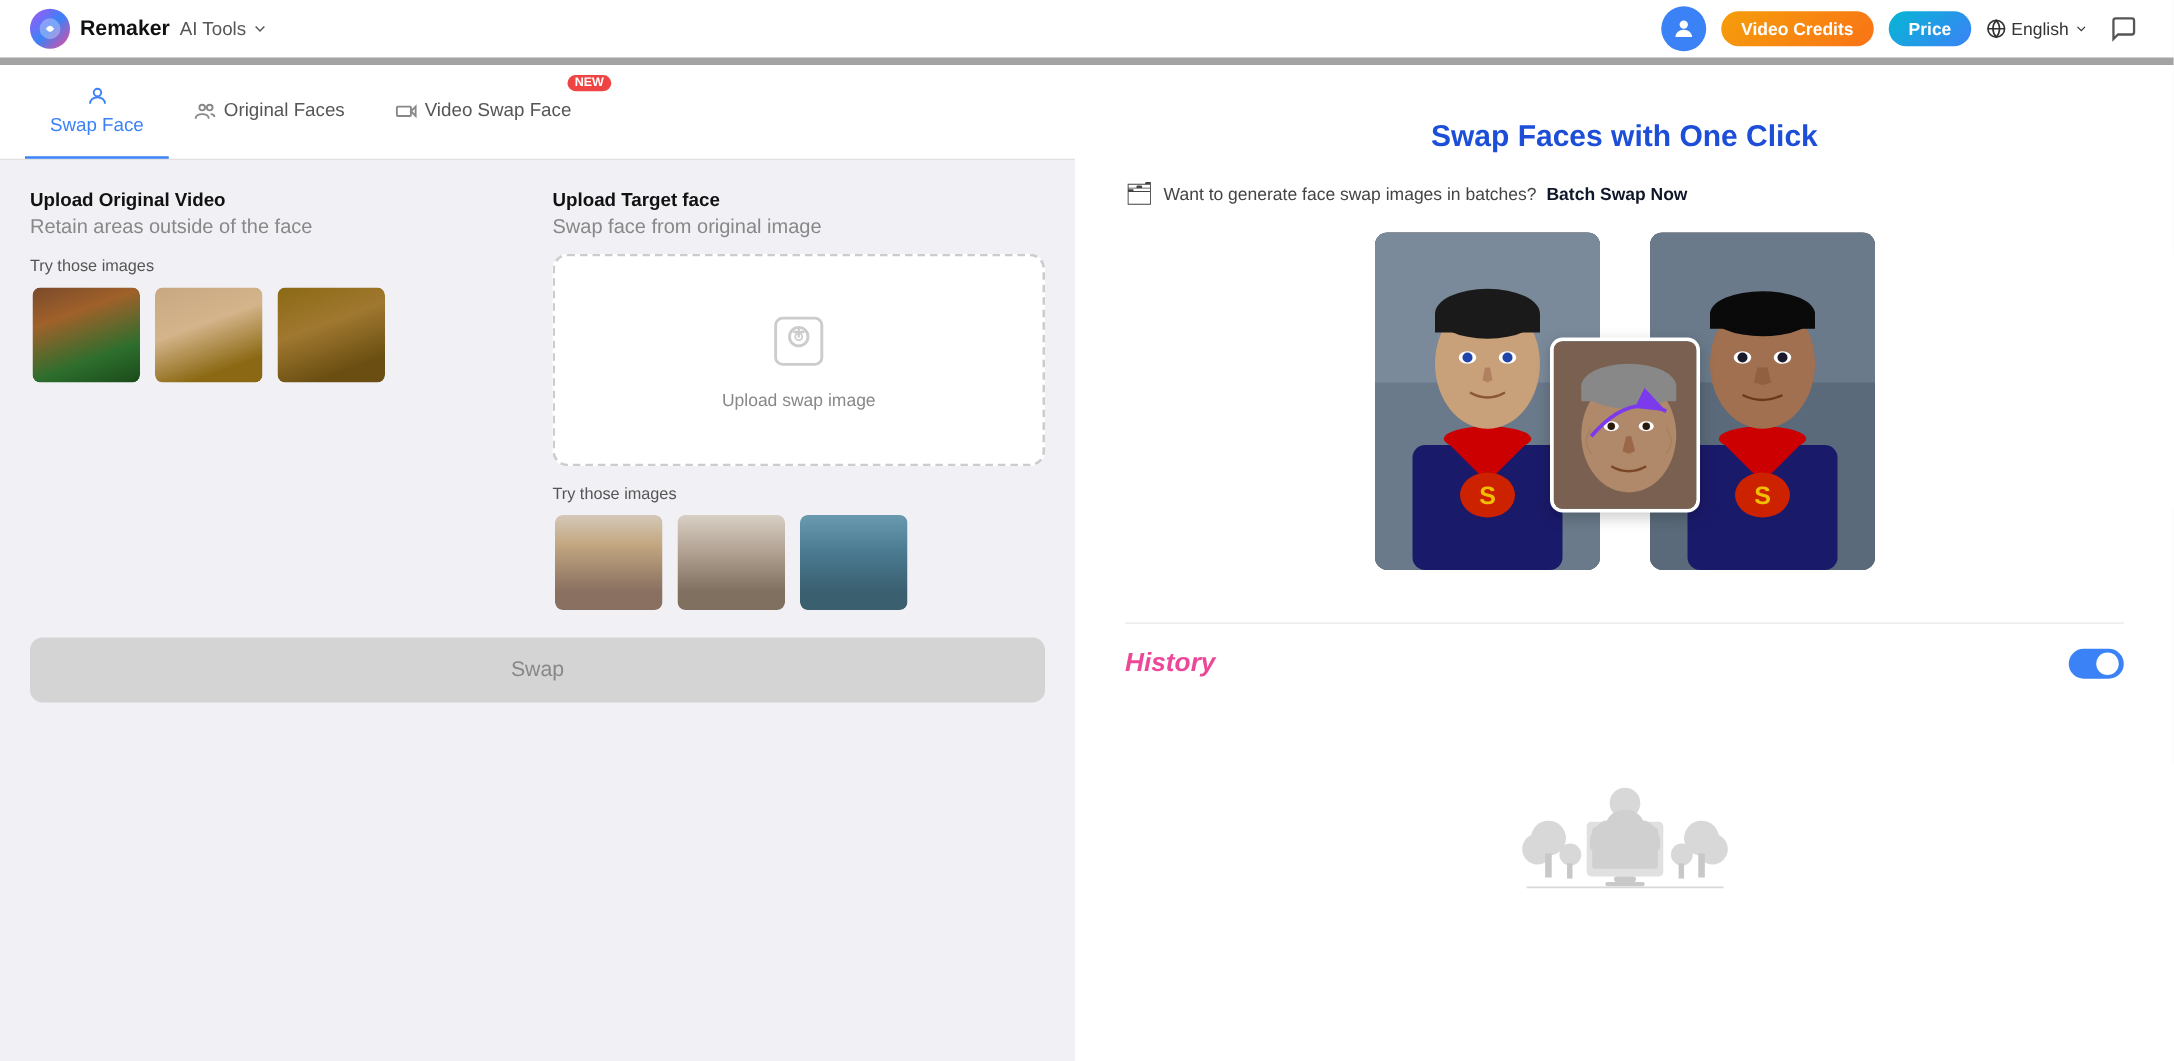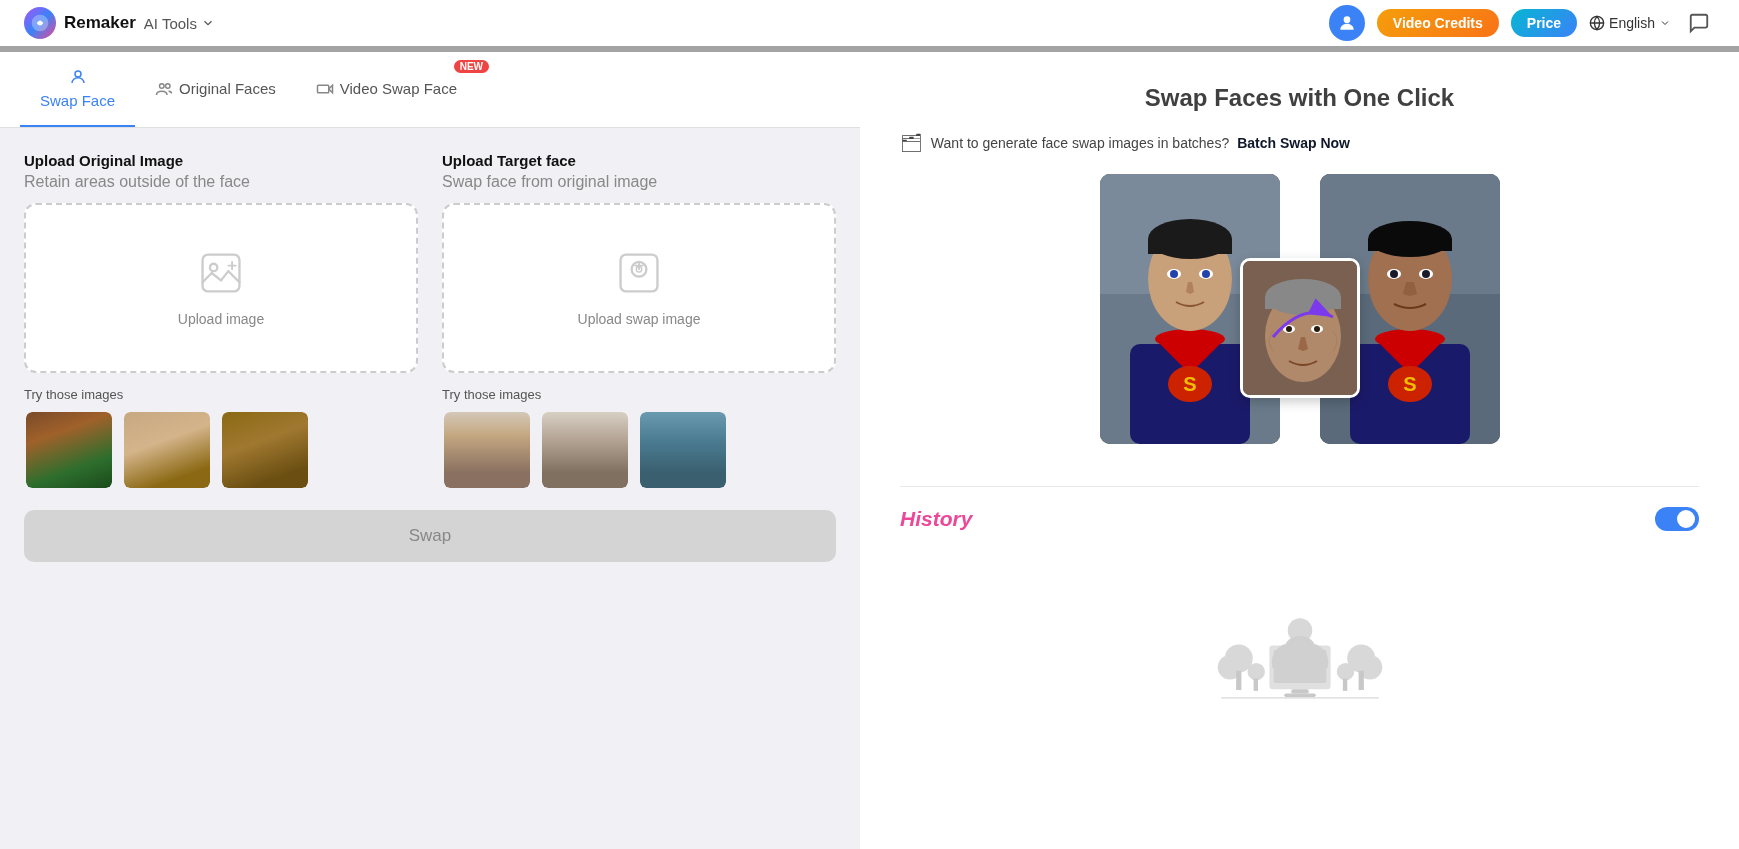--- a/index.html
+++ b/index.html
@@ -86,21 +86,21 @@
     
     .swap-btn-wrapper { padding: 20px 24px; }
     .swap-btn {
       width: 100%; padding: 16px; background: #d4d4d4; color: #888;
       border: none; border-radius: 10px; font-size: 17px; font-weight: 500;
       cursor: not-allowed; transition: background 0.2s;
     }
 
     
     .right-panel { flex: 1; background: #fff; padding: 32px 40px; overflow-y: auto; }
-    .right-title { font-size: 24px; font-weight: 600; color: #404040; text-align: center; margin-bottom: 20px; }
+    .right-title { font-size: 24px; font-weight: 600; color: #1d4ed8; text-align: center; margin-bottom: 20px; margin-top: 12px; }
 
     .batch-banner { display: flex; align-items: center; gap: 8px; margin-bottom: 20px; font-size: 14px; color: #444; }
     .batch-link { color: #0f172a; font-weight: 600; cursor: pointer; text-decoration: none; }
     .stack-icon { font-size: 18px; }
 
     
     .demo-container { position: relative; width: 400px; margin: 0 auto 32px; height: 280px; }
     .demo-left { position: absolute; left: 0; top: 0; width: 180px; height: 270px; border-radius: 10px; overflow: hidden; background: #333; }
     .demo-right { position: absolute; right: 0; top: 0; width: 180px; height: 270px; border-radius: 10px; overflow: hidden; background: #444; }
     .demo-center { position: absolute; left: 50%; top: 50%; transform: translate(-50%, -50%); width: 120px; height: 140px; border-radius: 10px; overflow: hidden; background: #555; border: 3px solid #fff; box-shadow: 0 4px 12px rgba(0,0,0,0.2); z-index: 10; }
@@ -201,33 +201,22 @@
         </svg>
         <span>Video Swap Face</span>
         <span class="new-badge">NEW</span>
       </div>
     </div>
 
     <div class="upload-section">
       <div class="upload-row">
 
         <div class="upload-box-wrapper">
-          <div class="upload-label">Upload Original Image</div>
+          <div class="upload-label">Upload Original Video</div>
           <div class="upload-sublabel">Retain areas outside of the face</div>
-          <div class="upload-dropzone">
-            <div class="upload-icon">
-              <svg width="52" height="52" viewBox="0 0 52 52" fill="none">
-                <rect x="6" y="6" width="40" height="40" rx="6" stroke="#ccc" stroke-width="2.5" fill="none"></rect>
-                <circle cx="18" cy="20" r="4" stroke="#ccc" stroke-width="2.5" fill="none"></circle>
-                <path d="M6 36 L16 26 L26 34 L34 24 L46 36" stroke="#ccc" stroke-width="2.5" fill="none" stroke-linecap="round"></path>
-                <path d="M38 14 L38 22 M34 18 L42 18" stroke="#ccc" stroke-width="2" stroke-linecap="round"></path>
-              </svg>
-            </div>
-            <span class="upload-text">Upload image</span>
-          </div>
           <div class="try-section">
             <div class="try-label">Try those images</div>
             <div class="try-images">
               <div class="try-thumb">
                 <div class="try-thumb-img thumb-1" style="width:100%;height:100%;border-radius:6px;background:linear-gradient(160deg,#7a4a2a 0%,#a0612a 30%,#2d6e2d 70%,#1a4a1a 100%);"></div>
               </div>
               <div class="try-thumb">
                 <div class="try-thumb-img thumb-2" style="width:100%;height:100%;border-radius:6px;background:linear-gradient(160deg,#c8a882 0%,#d4b48a 40%,#8B6914 80%);"></div>
               </div>
               <div class="try-thumb">

